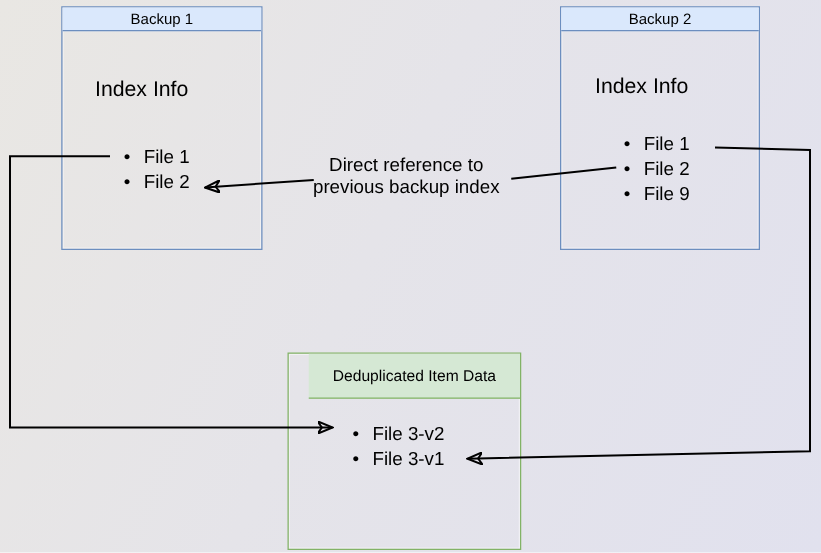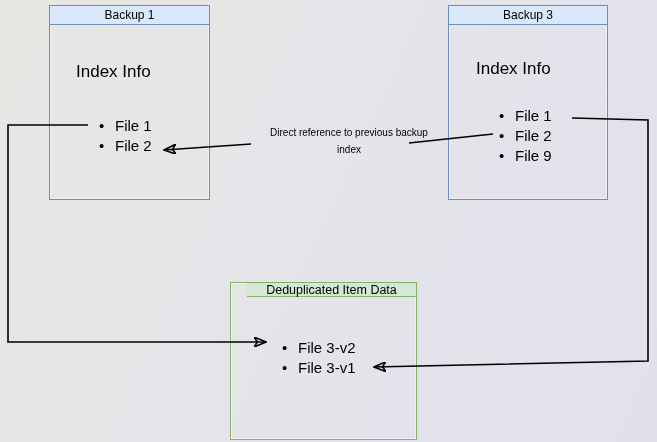--- a/index.html
+++ b/index.html
@@ -26,21 +26,21 @@
     display: flex;
     align-items: center;
     justify-content: center;
     font-weight: normal;
     font-size: 12px;
     color: #000;
     border-bottom: 1px solid;
     box-sizing: border-box;
   }
   .blue  .node-header { background: #dae8fc; border-color: #6c8ebf; height: 19px; }
-  .green .node-header { background: #d5e8d4; border-color: #82b366; height: 14px; font-size: 12.5px; margin-left: 16px; }
+  .green .node-header { background: #d5e8d4; border-color: #82b366; height: 36px; font-size: 12.5px; margin-left: 16px; }
   .body-label {
     position: absolute;
     font-size: 17px;
     color: #000;
     white-space: nowrap;
   }
   ul.file-list {
     position: absolute;
     margin: 0;
     padding: 0;
@@ -60,24 +60,23 @@
     left: 0;
     top: 0;
     font-size: 15px;
   }
   .edge-label {
     position: absolute;
     left: 243px;
     top: 124px;
     width: 164px;
     text-align: center;
-    font-size: 10px;
+    font-size: 15px;
     line-height: 17px;
     color: #000;
-    margin-left: 24px;
   }
   svg.arrows {
     position: absolute;
     left: 0; top: 0;
     width: 657px; height: 442px;
     pointer-events: none;
   }
   svg.arrows path {
     fill: none;
     stroke: #000;
@@ -104,21 +103,21 @@
     </div>
     <div class="body-label">Index Info</div>
     <ul class="file-list">
         <li>File 1</li>
         <li>File 2</li>
       </ul>
   </div>
 
   <div class="node blue" id="box-backup2">
     <div class="node-header">
-      <span>Backup 3</span>
+      <span>Backup 2</span>
     </div>
     <div class="body-label">Index Info</div>
     <ul class="file-list">
         <li>File 1</li>
         <li>File 2</li>
         <li>File 9</li>
       </ul>
   </div>
 
   <div class="node green" id="box-dedup">

